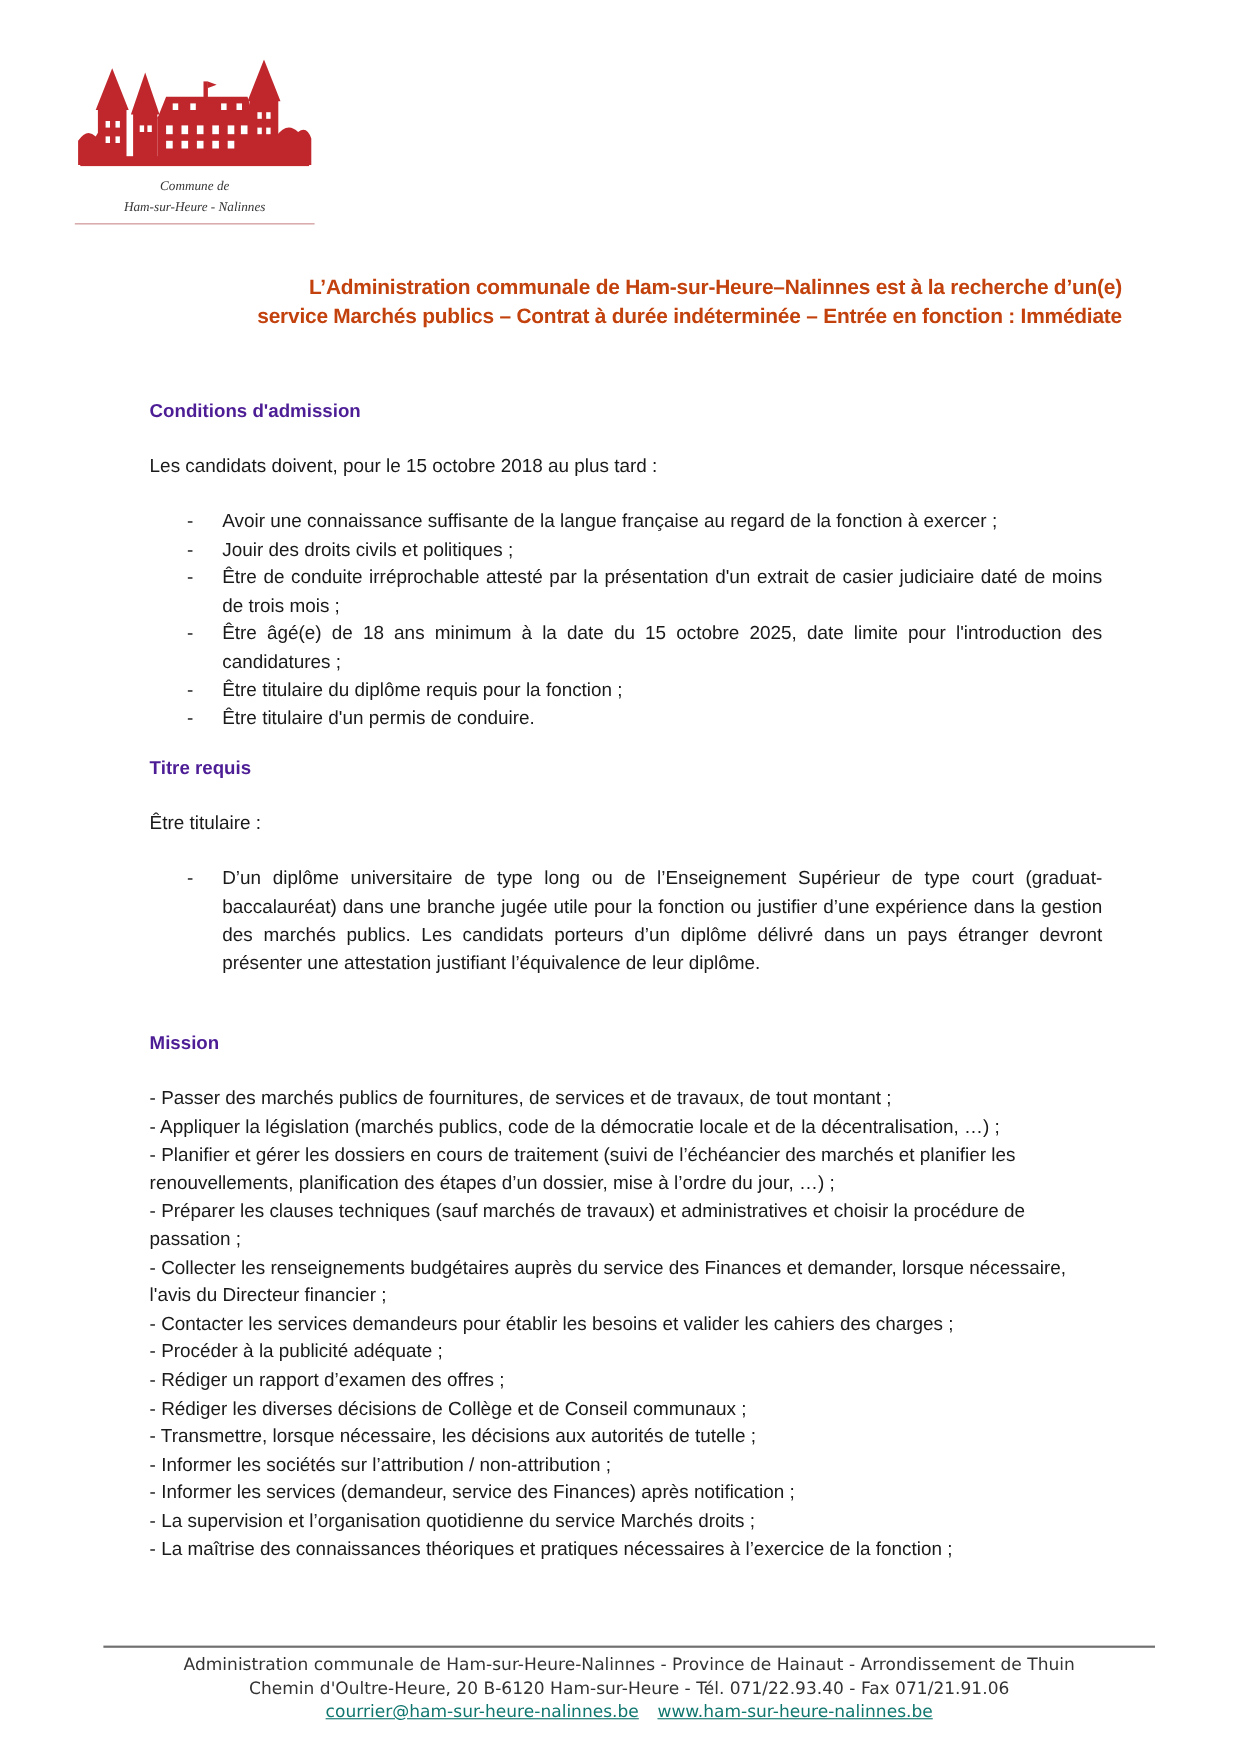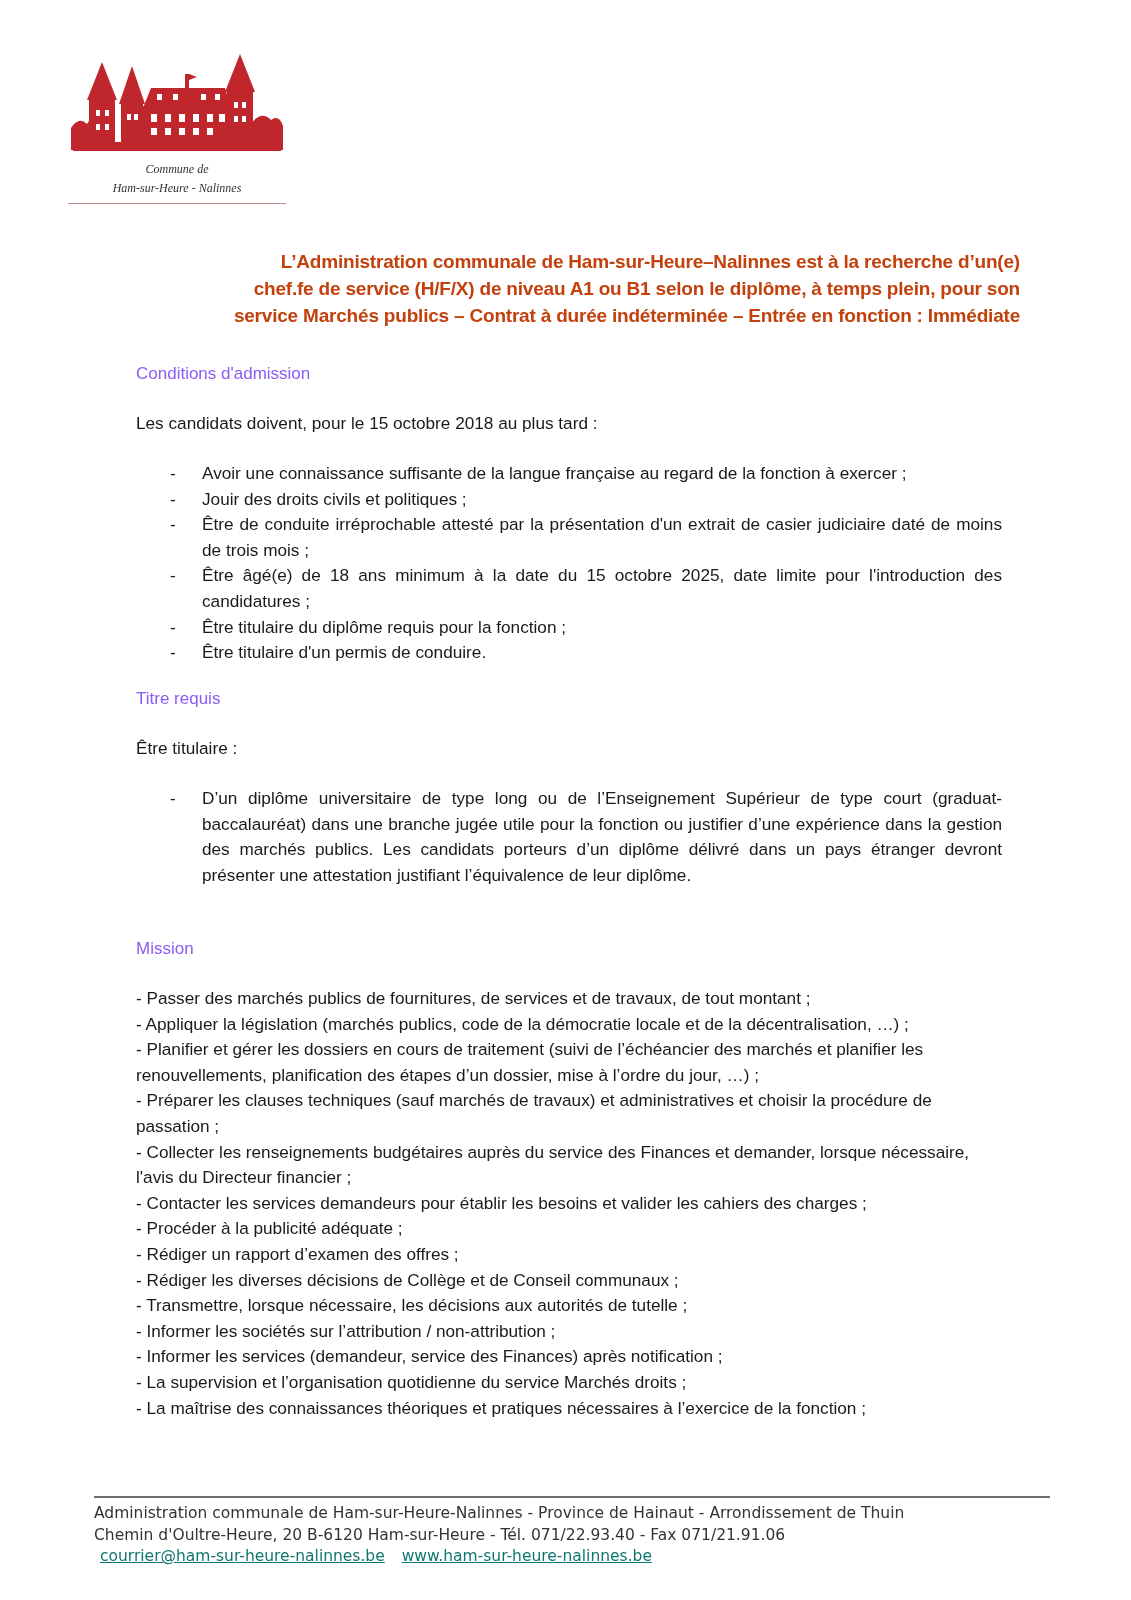--- a/index.html
+++ b/index.html
@@ -6,28 +6,28 @@
   body { width: 1131px; height: 1600px; position: relative; overflow: hidden;
          font-family: "Liberation Sans", sans-serif; color: #1a1a1a; }
   .logo { position: absolute; left: 68px; top: 54px; width: 218px; text-align: center; }
   .logo svg { display: block; margin: 0 auto; }
   .logo .commune { font-family: "Liberation Serif", serif; font-style: italic; color: #333;
                    font-size: 12px; line-height: 19px; }
   .logo .rule { height: 1px; background: #c98a8a; margin: 5px 0 0 0; }
   .title { position: absolute; left: 120px; width: 900px; top: 248px; text-align: right;
            color: #c2410c; font-weight: bold; font-size: 19px; line-height: 27px; letter-spacing: -0.2px; }
   .content { position: absolute; left: 136px; width: 866px; font-size: 17.2px; line-height: 25.6px; }
-  .h { color: #8b5cf6; font-weight: normal; font-size: 17px; }
+  .h { color: #4c1d95; font-weight: bold; font-size: 17px; }
   .p { margin: 0; }
   ul.dash { list-style: none; margin: 0; padding: 0; }
   ul.dash li { position: relative; padding-left: 66px; text-align: justify; }
   ul.dash li .dash-mark { position: absolute; left: 34px; top: 0; }
   .mission-item { margin: 0; }
   .footer-rule { position: absolute; left: 94px; width: 956px; top: 1496px; height: 2px; background: #707070; }
-  .footer { position: absolute; left: 94px; width: 956px; top: 1503px; 
+  .footer { position: absolute; left: 94px; width: 956px; top: 1503px; text-align: center;
             font-family: "DejaVu Sans", sans-serif; font-size: 15.5px; line-height: 21.5px; color: #333; }
   .footer a { color: #0f766e; text-decoration: underline; margin: 0 6px; }
 </style>
 </head>
 <body>
 
 <div class="logo">
   <svg width="216" height="102" viewBox="0 0 216 102">
     <g fill="#c0272d">
 
@@ -77,21 +77,20 @@
         <rect x="146" y="40" width="5" height="6"></rect>
     </g>
   </svg>
   <div class="commune" style="margin-top:4px">Commune de</div>
   <div class="commune">Ham-sur-Heure - Nalinnes</div>
   <div class="rule"></div>
 </div>
 
 <div class="title">
   <div>L’Administration communale de Ham-sur-Heure–Nalinnes est à la recherche d’un(e)</div>
-  <div>chef.fe de service (H/F/X) de niveau A1 ou B1 selon le diplôme, à temps plein, pour son</div>
   <div>service Marchés publics – Contrat à durée indéterminée – Entrée en fonction : Immédiate</div>
 </div>
 
 <div class="content" style="top:361px">
   <div class="h">Conditions d'admission</div>
 </div>
 <div class="content" style="top:411px">
   <p class="p">Les candidats doivent, pour le 15 octobre 2018 au plus tard :</p>
 </div>
 <div class="content" style="top:461px">

